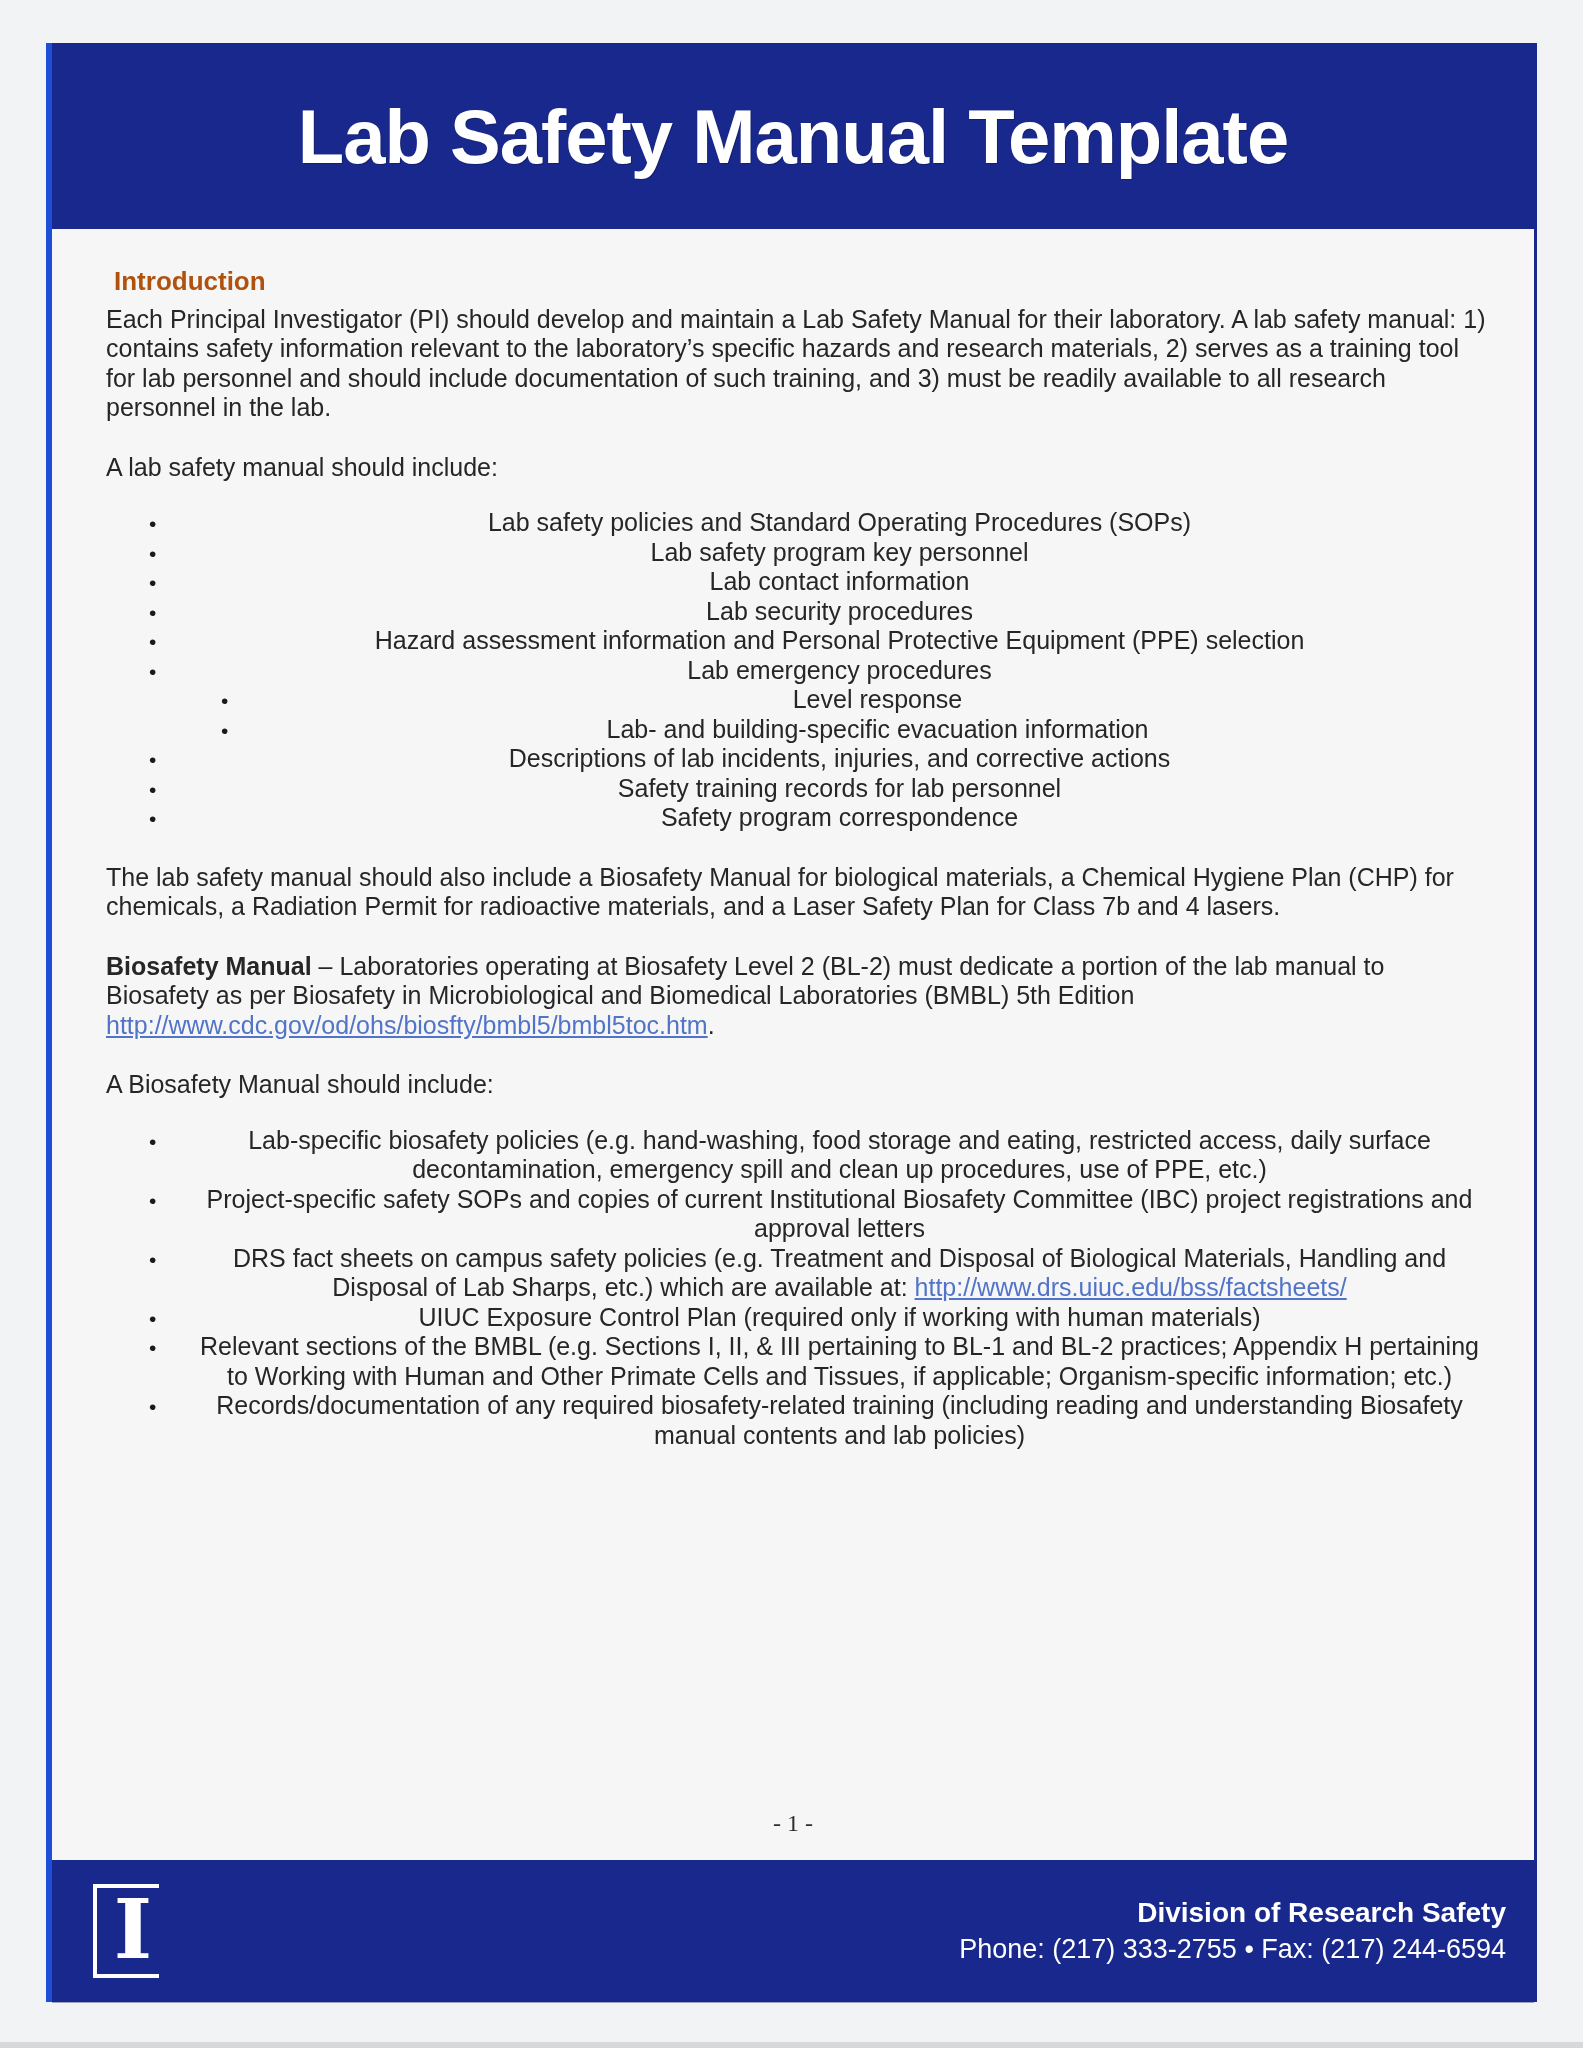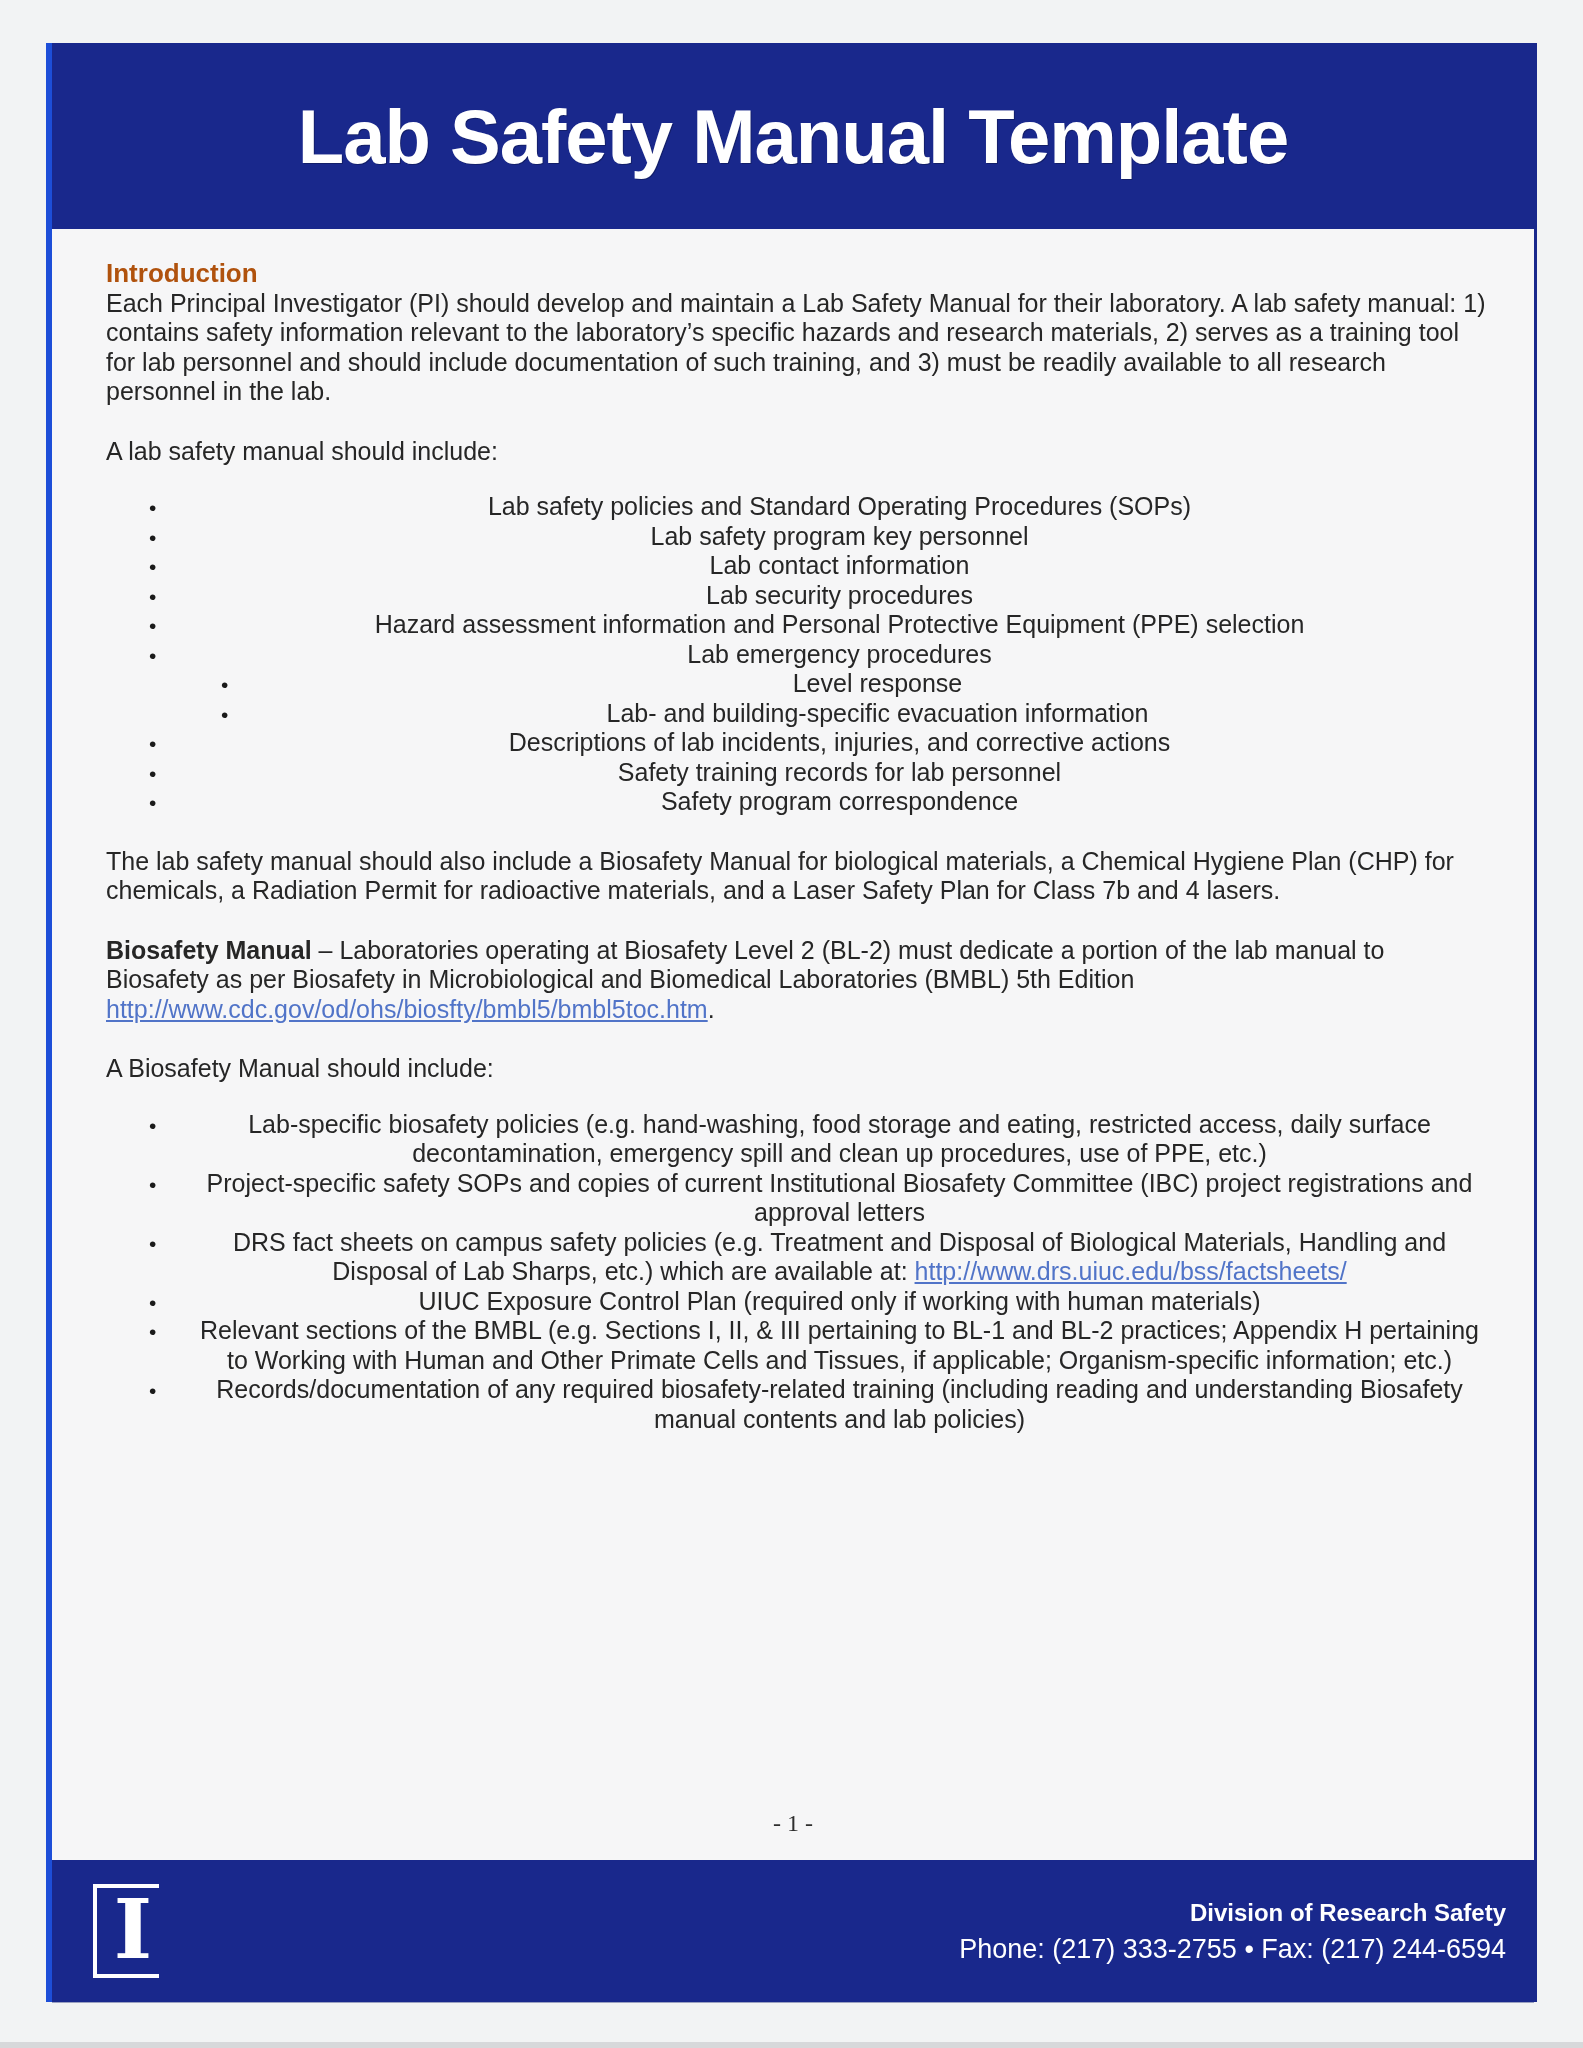--- a/index.html
+++ b/index.html
@@ -35,21 +35,21 @@
     text-shadow:1px 1px 0 rgba(0,0,0,0.25);
     white-space:nowrap;
   }
   main {
     flex:1 1 auto; position:relative;
     box-sizing:border-box;
     padding:30px 44px 0 54px;
     font-size:25px; line-height:29.5px;
   }
   .section-heading {
-    margin:0;
+    margin:8px;
     font-size:26px; font-weight:bold;
     color:#b0520d;
   }
   p { margin:0; }
   .mt { margin-top:30px; }
   ul { list-style:none; margin:26px 0 0 0; padding:0 0 0 83px; }
   ul.l2 { margin:0; padding:0 0 0 76px; }
   li { position:relative;text-align:center; }
   li::before {
     content:"\2022";
@@ -84,21 +84,21 @@
     margin-left:10px;
     transform:translatey(-2px);
   }
   .footer-text {
     margin-left:auto;
     padding-right:28px;
     text-align:right;
     color:#ffffff;
     font-size:27px; line-height:37px;
   }
-  .footer-text .org { font-weight:bold; font-size:24px; }
+  .footer-text .org { font-weight:bold; font-size:28px; }
   .bottom-strip {
     position:absolute; left:0; bottom:0;
     width:100%; height:6px;
     background:#d7d8da;
   }
 </style>
 </head>
 <body>
 
 <div class="page">

